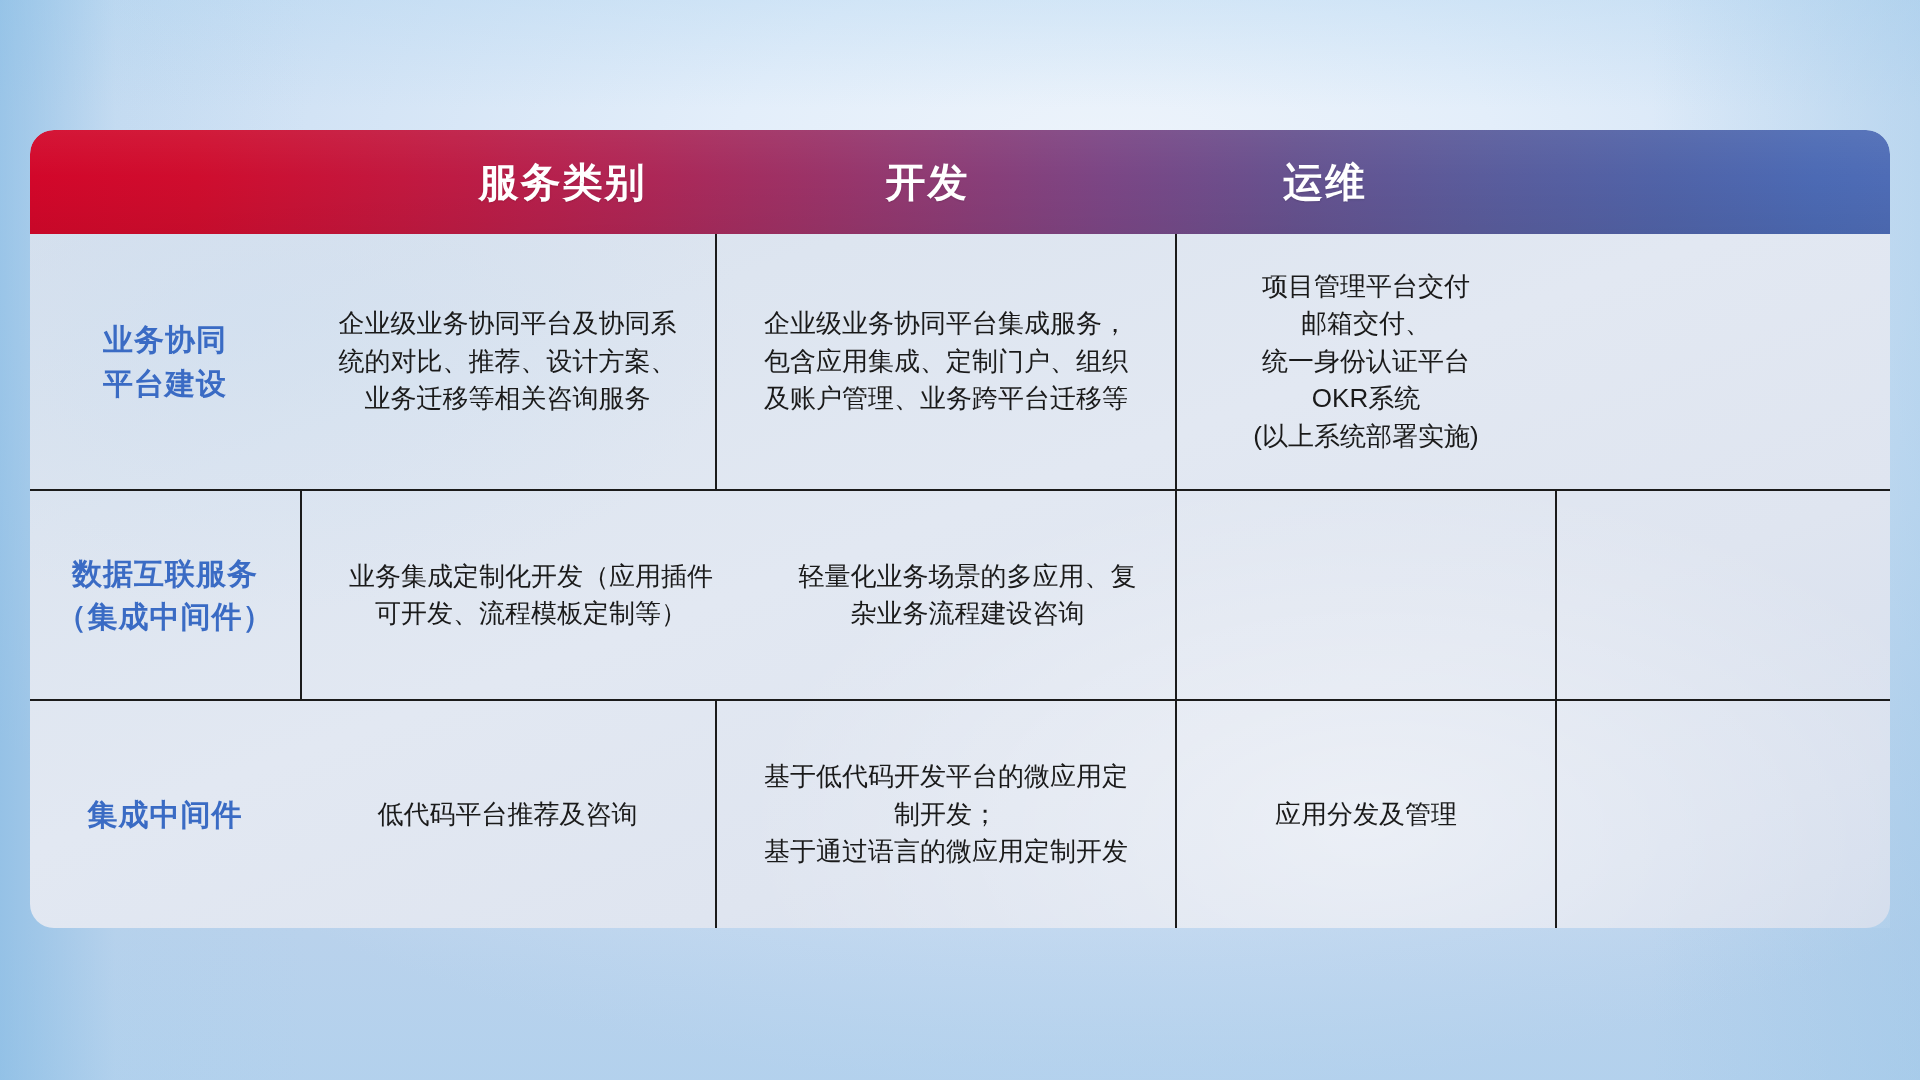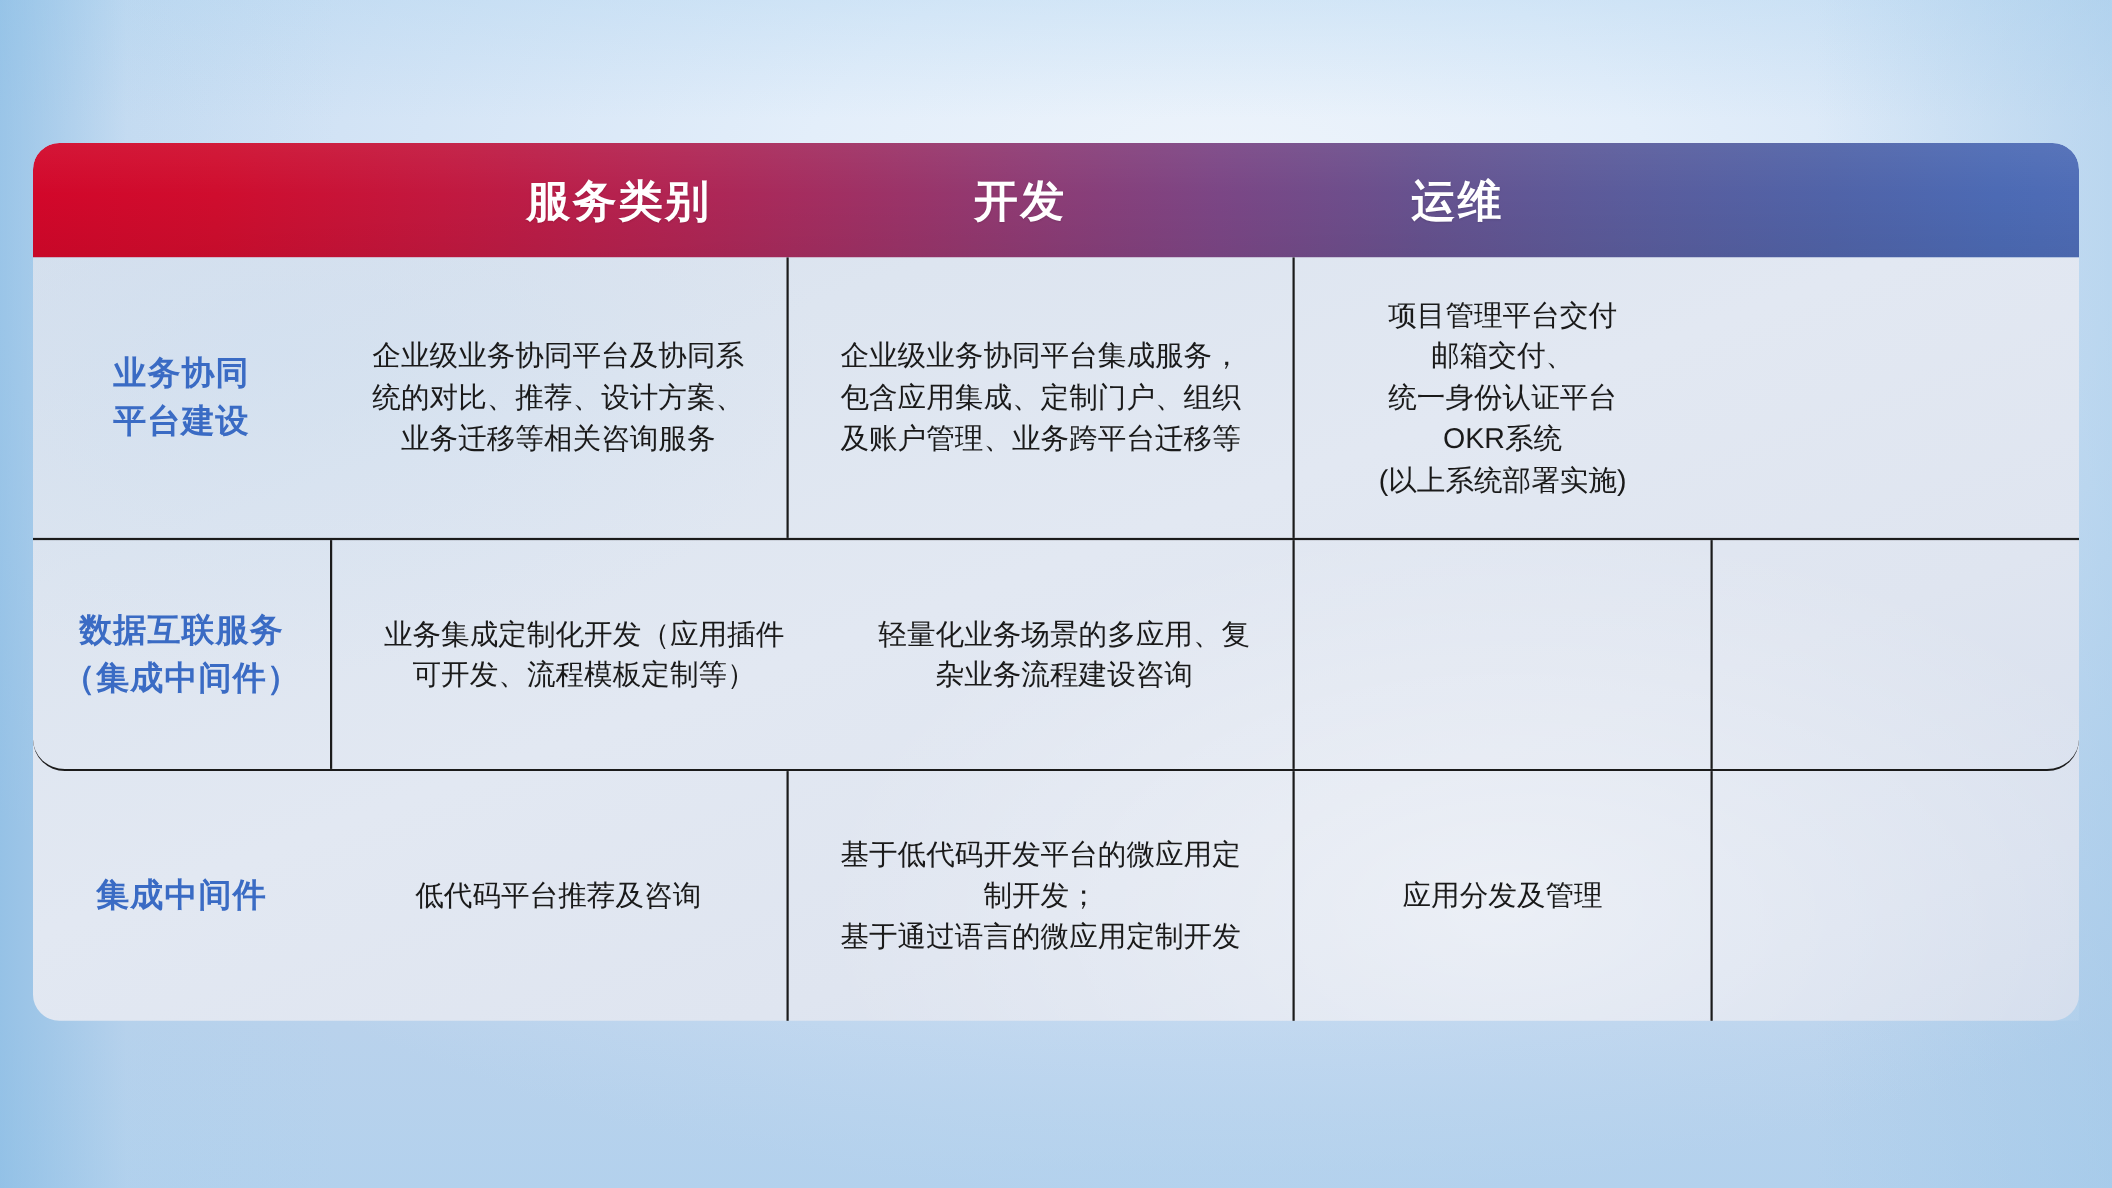--- a/index.html
+++ b/index.html
@@ -107,21 +107,21 @@
       radial-gradient(700px 420px at 12% 12%, rgba(205,222,240,0.5) 0%, rgba(255,255,255,0) 70%);
     pointer-events: none;
   }
 
   .tr {
     display: flex;
     position: relative;
     z-index: 1;
   }
   .tr.r1 { height: 257px; }
-  .tr.r2 { height: 210px; border-radius: 29px; }
+  .tr.r2 { height: 210px; }
   .tr.r3 { height: 227px; }
 
   .tr.r1, .tr.r2 { border-bottom: 2px solid #1b1b1b; }
 
   .td {
     display: flex;
     align-items: center;
     justify-content: center;
     text-align: center;
     padding: 6px 14px;

